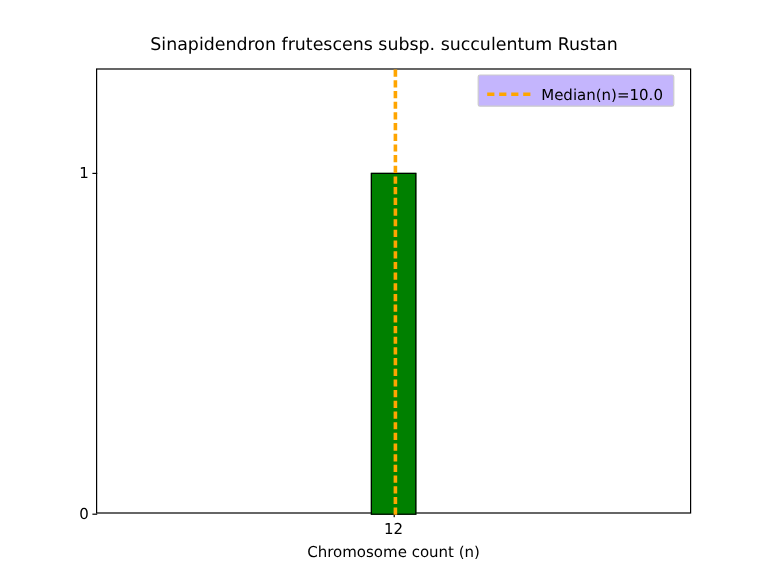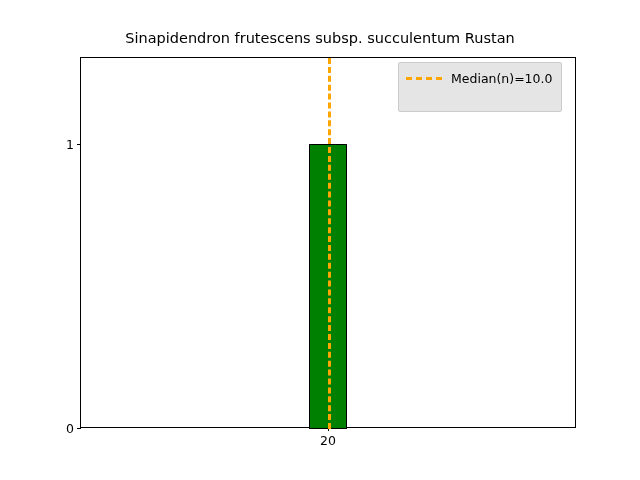--- a/index.html
+++ b/index.html
@@ -112,24 +112,24 @@
     color: #000000;
     white-space: nowrap;
   }
 
   
   #legend {
     position: absolute;
     left: 398px;
     top: 62px;
     box-sizing: border-box;
-    background: #e5e5e5;
+    background: #c4b5fd;
     border: 1px solid #cccccc;
     border-radius: 2px;
-    padding: 6px 9px 23px 7px;
+    padding: 6px 9px 0 7px;
   }
   .legend-row {
     display: flex;
     align-items: center;
     height: 19px;
   }
   .legend-sample {
     width: 36px;
     height: 12px;
     margin-right: 9px;
@@ -162,30 +162,31 @@
       <div class="ytick-mark"></div>
       <div class="ytick-label">1</div>
     </div>
     <div class="ytick" style="position:absolute; left:0; top:369.7px; width:0; height:0;">
       <div class="ytick-mark"></div>
       <div class="ytick-label">0</div>
     </div>
 
     <div class="xtick" style="position:absolute; left:247px; top:0; width:0; height:100%;">
       <div class="xtick-mark"></div>
-      <div class="xtick-label">20</div>
+      <div class="xtick-label">12</div>
     </div>
 
     <div id="bar-layer">
       <div class="bar" style="left:228px; top:86px; width:38px; height:284.7px; background:#008000;"></div>
     </div>
 
     <div class="median-line" style="left:247px; top:0px; height:371px;"></div>
   </div>
 
+  <div id="xlabel">Chromosome count (n)</div>
 
   <div id="legend">
     <div class="legend-row">
       <span class="legend-sample">
           <span class="dashes"></span>
         </span>
       <span class="legend-text">Median(n)=10.0</span>
     </div>
   </div>
 

